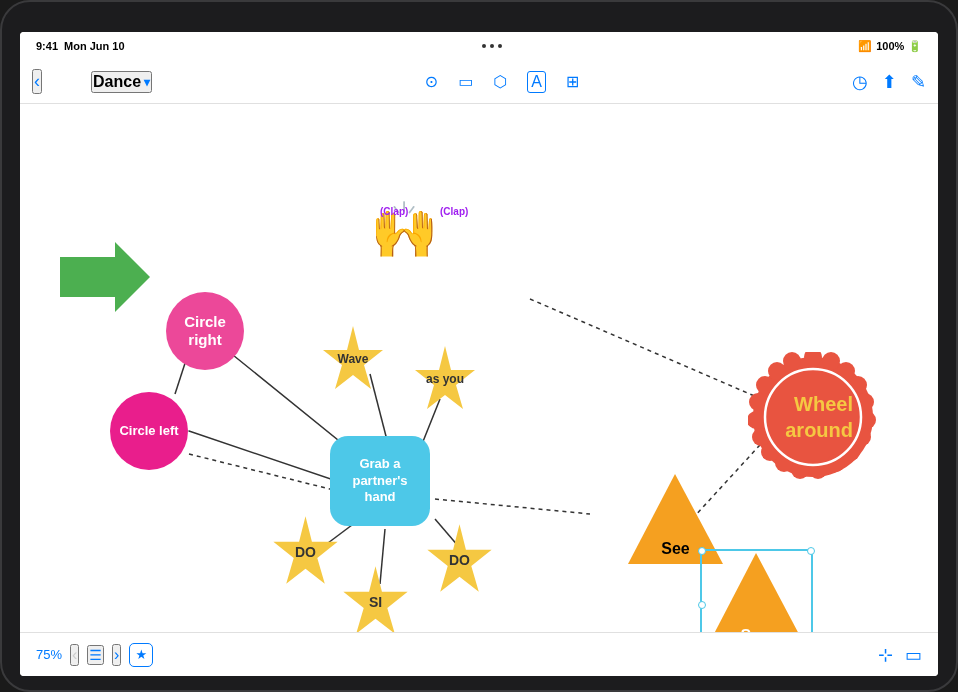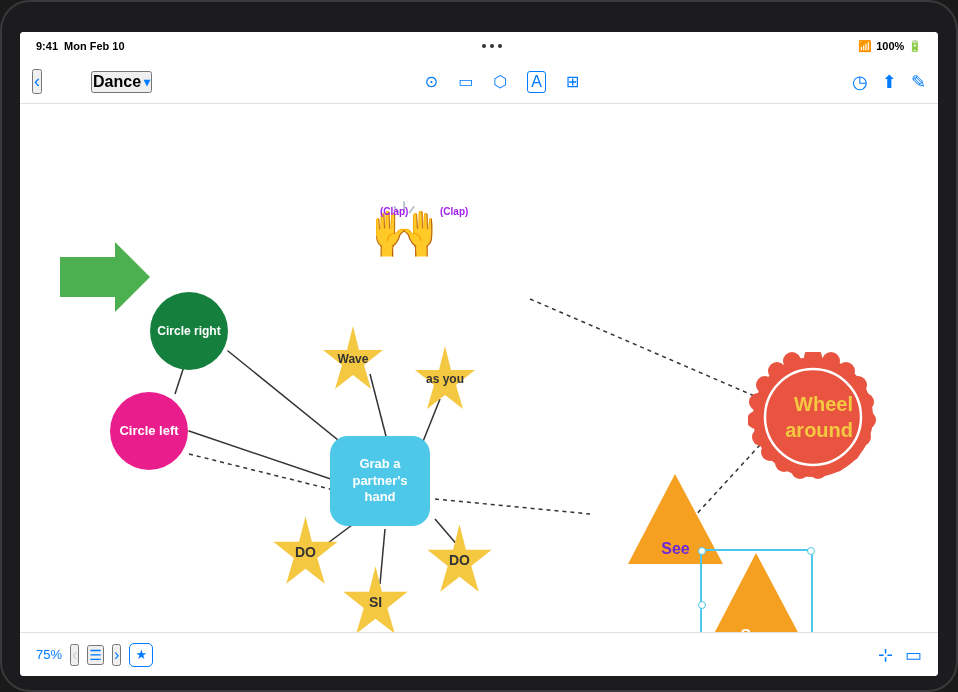--- a/index.html
+++ b/index.html
@@ -105,26 +105,26 @@
       left: 40px;
       width: 90px;
       height: 70px;
     }
 
     
     .circle-right {
       position: absolute;
       width: 78px; height: 78px;
       border-radius: 50%;
-      background: #15803d;
-      display: flex; align-items: center; justify-content: center;
-      top: 188px; left: 130px;
+      background: #ec4899;
+      display: flex; align-items: center; justify-content: center;
+      top: 188px; left: 146px;
       text-align: center;
       color: white;
-      font-size: 12px;
+      font-size: 15px;
       font-weight: 600;
       line-height: 1.2;
     }
     .circle-left {
       position: absolute;
       width: 78px; height: 78px;
       border-radius: 50%;
       background: #E91E8C;
       display: flex; align-items: center; justify-content: center;
       top: 288px; left: 90px;
@@ -185,21 +185,21 @@
   </style>
 </head>
 <body>
 
 <div class="ipad-frame">
   <div class="screen">
 
     <div class="status-bar">
       <div class="status-left">
         <span>9:41</span>
-        <span>Mon Feb 10</span>
+        <span>Mon Jun 10</span>
       </div>
       <div class="status-center">
         <div class="status-dot"></div>
         <div class="status-dot"></div>
         <div class="status-dot"></div>
       </div>
       <div class="status-right">
         <span>📶</span>
         <span>100%</span>
         <span>🔋</span>
@@ -348,21 +348,21 @@
 
           <circle cx="65" cy="65" r="48" fill="none" stroke="white" stroke-width="2.5"></circle>
         </svg>
         <span style="position:absolute; top:50%; left:50%; transform:translate(-50%,-50%); color:#F5C842; font-size:20px; font-weight:700; text-align:right; line-height:1.3; width:80px;">Wheel<br>around</span>
       </div>
 
       <div style="position:absolute; top:370px; right:215px;">
         <svg width="95" height="90" viewBox="0 0 95 90">
           <polygon points="47,0 95,90 0,90" fill="#F5A020"></polygon>
         </svg>
-        <span style="position:absolute; bottom:10px; left:50%; transform:translateX(-50%); color:#6d28d9; font-size:16px; font-weight:800;">See</span>
+        <span style="position:absolute; bottom:10px; left:50%; transform:translateX(-50%); color:#000000; font-size:16px; font-weight:800;">See</span>
       </div>
 
       <div style="position:absolute; top:445px; right:125px; border: 2px solid #4DC8E8; padding:2px;">
         <svg width="105" height="100" viewBox="0 0 105 100">
           <polygon points="52,0 105,100 0,100" fill="#F5A020"></polygon>
         </svg>
         <span style="position:absolute; bottom:14px; left:50%; transform:translateX(-50%); color:white; font-size:16px; font-weight:800;">Saw</span>
         
         <div style="position:absolute; top:-4px; left:-4px; width:8px; height:8px; border-radius:50%; background:white; border:1.5px solid #4DC8E8;"></div>
         <div style="position:absolute; top:-4px; right:-4px; width:8px; height:8px; border-radius:50%; background:white; border:1.5px solid #4DC8E8;"></div>

